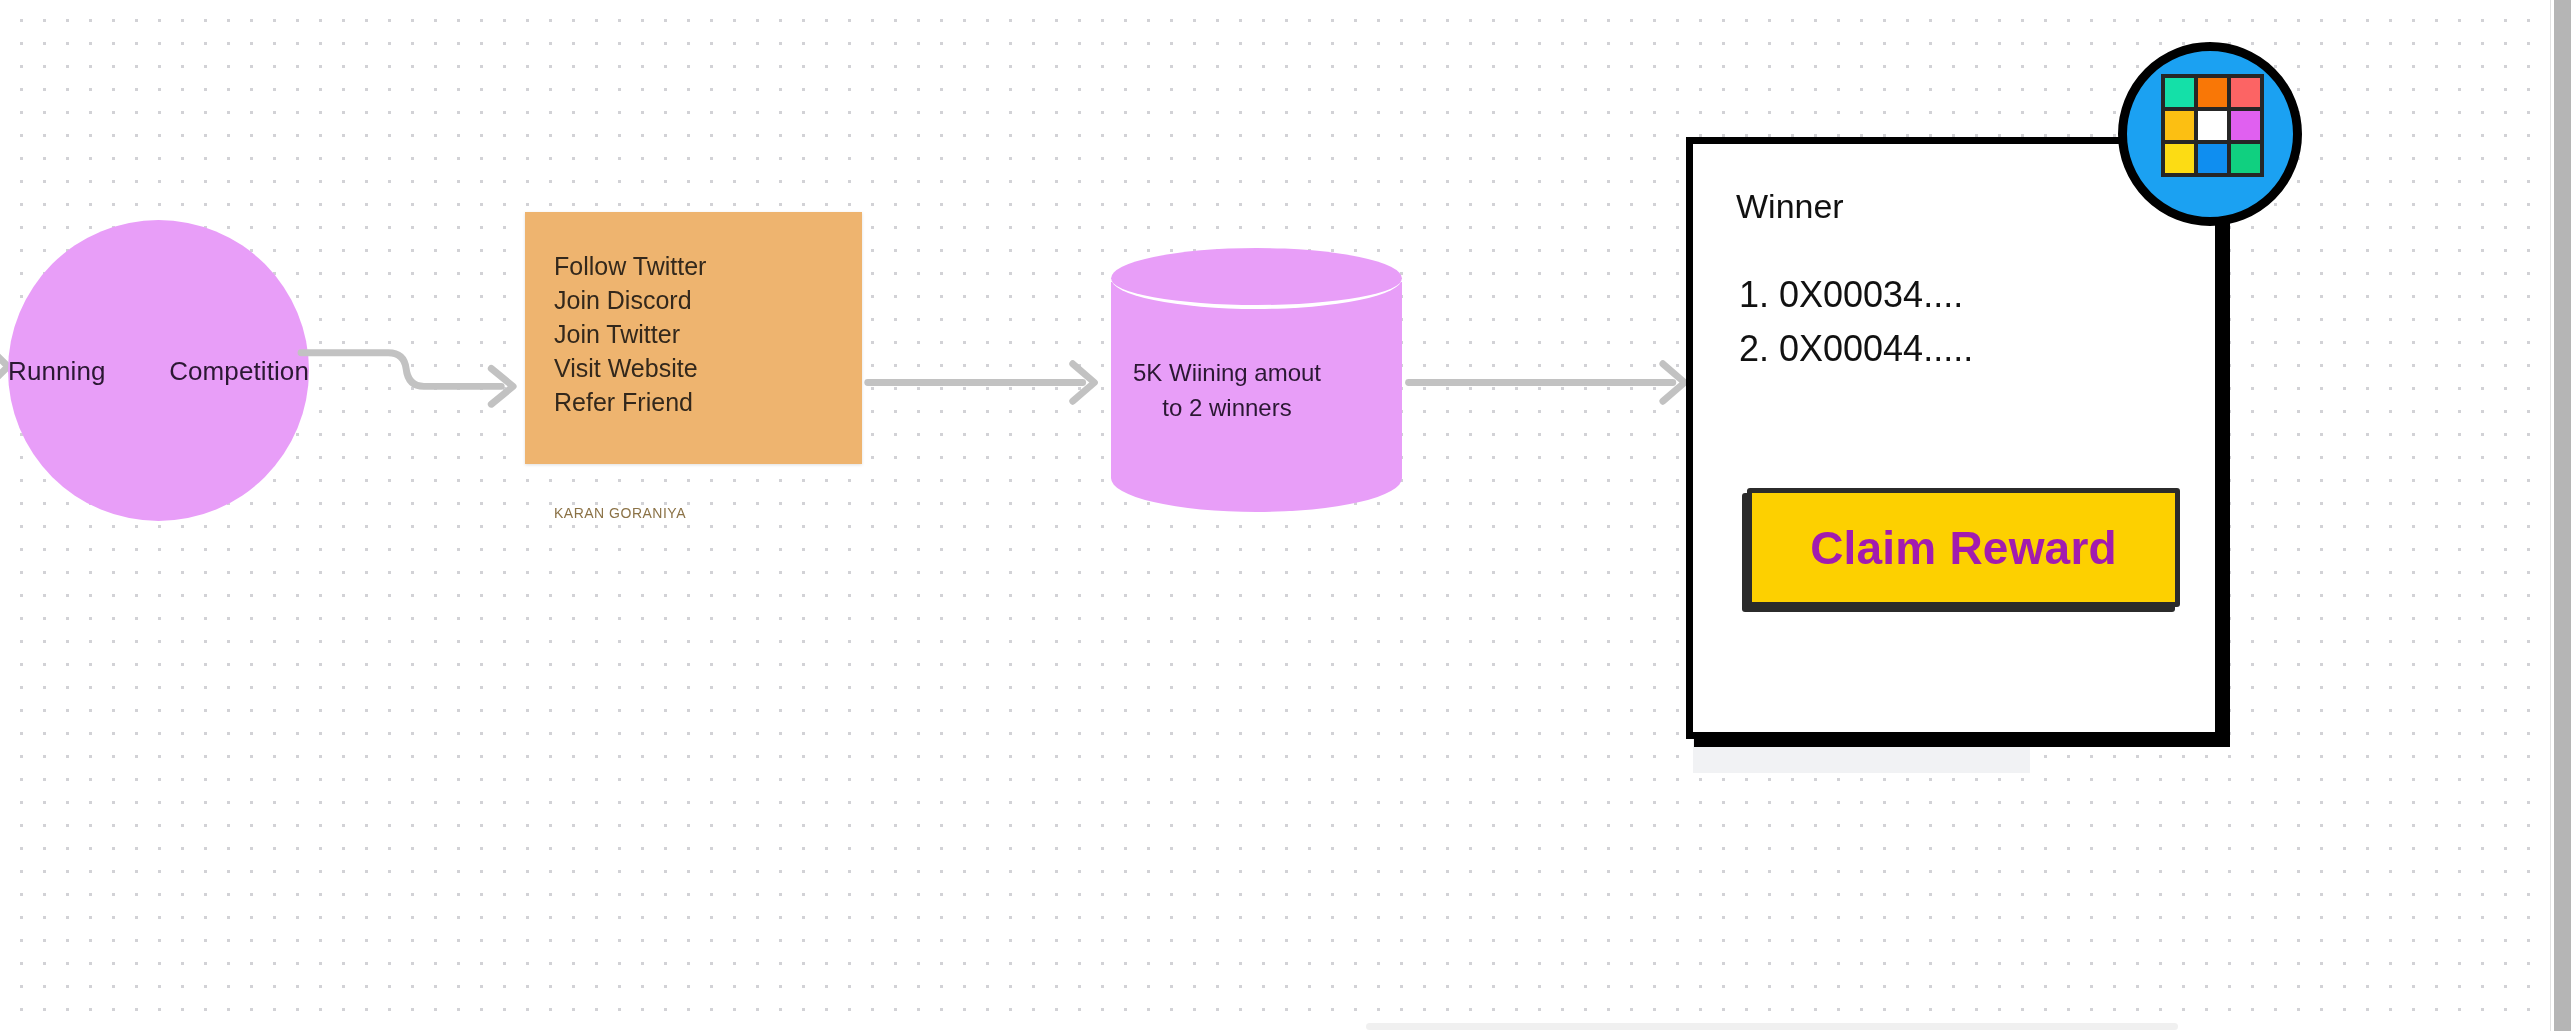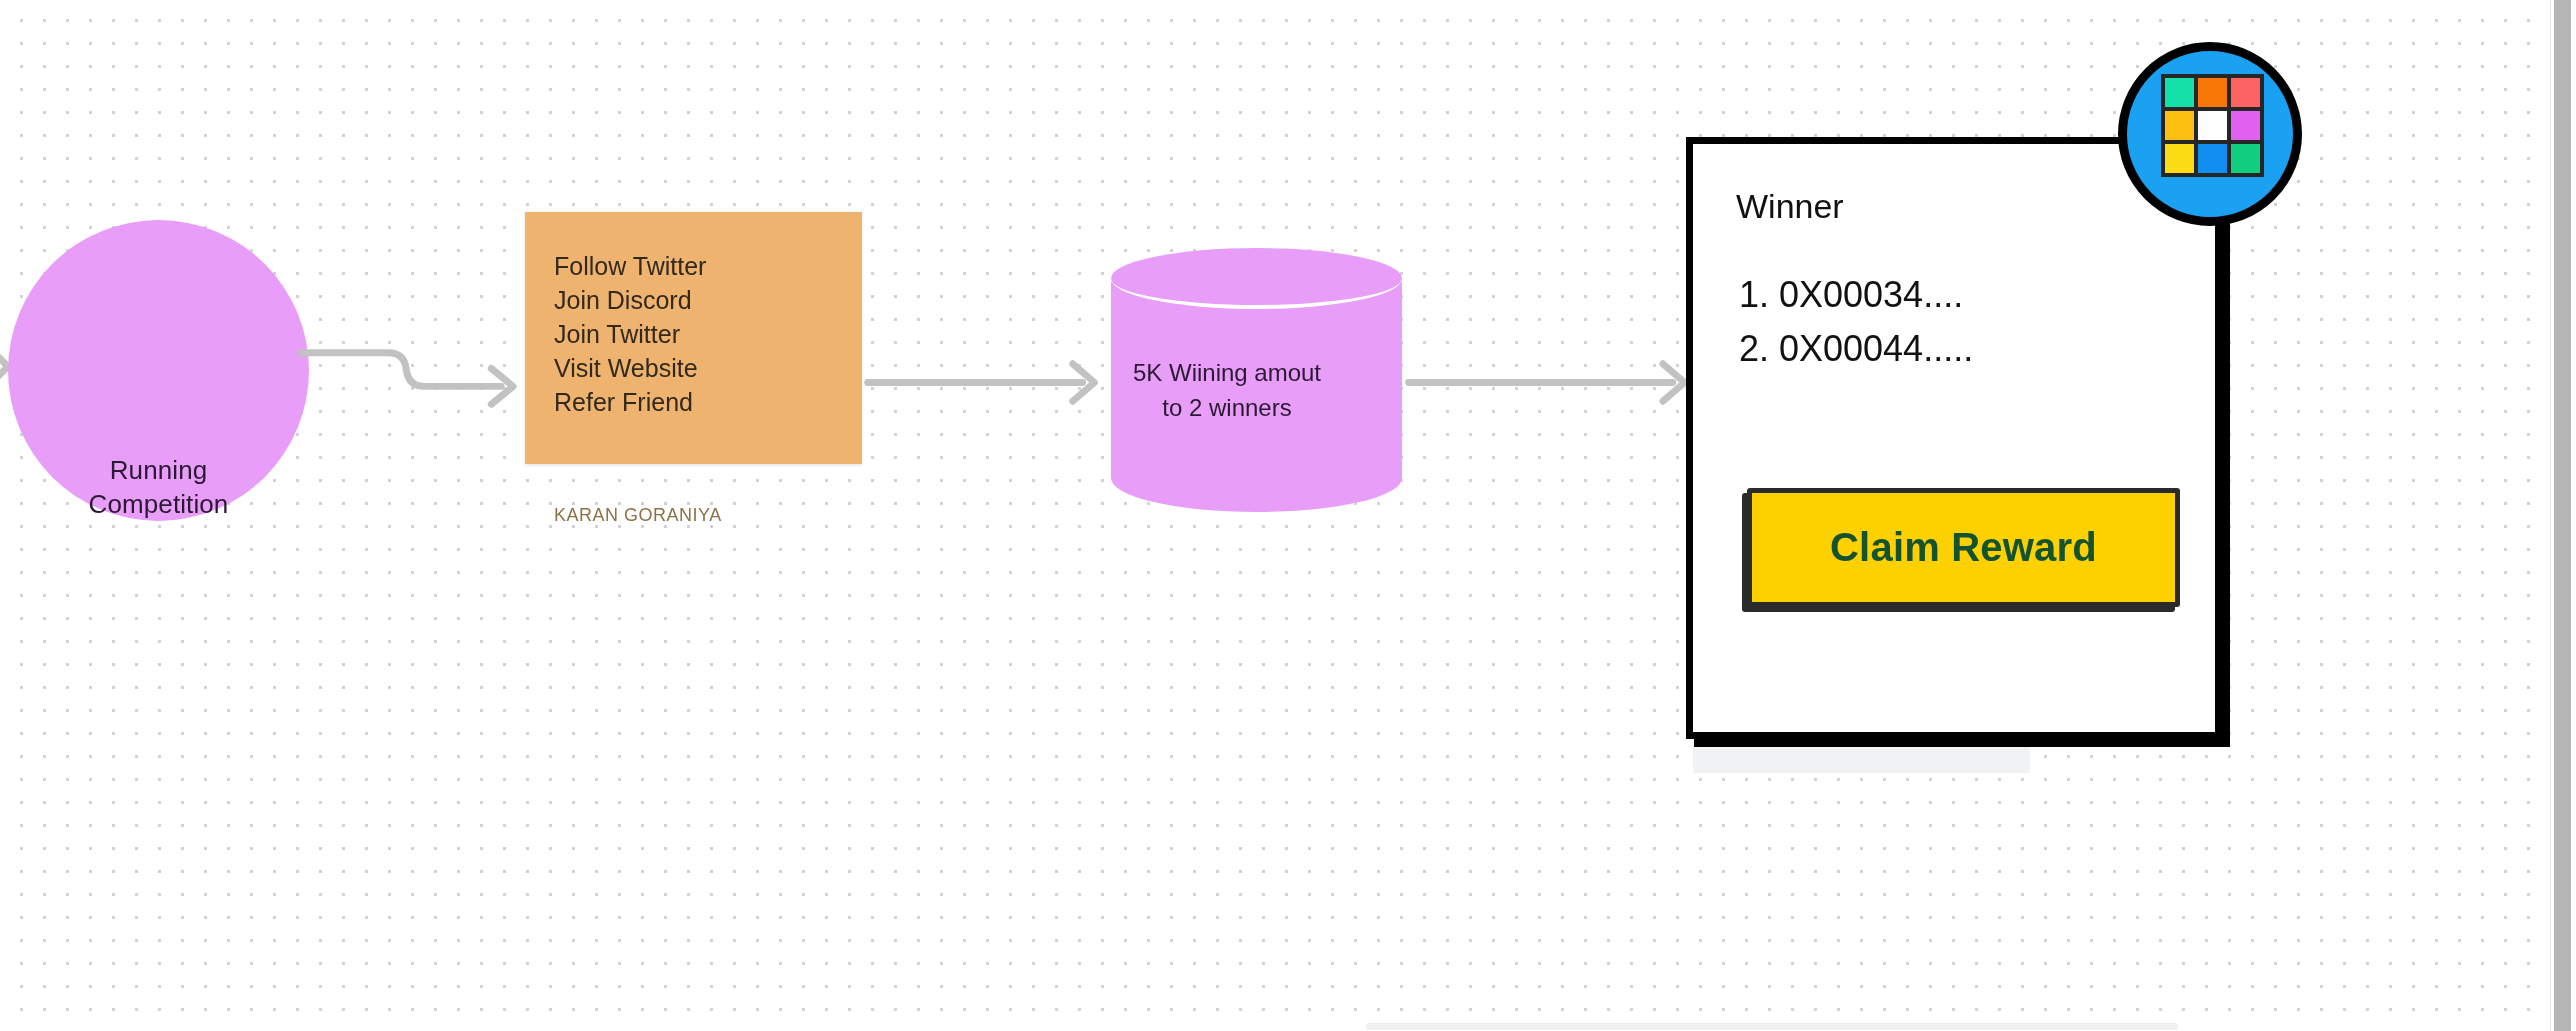--- a/index.html
+++ b/index.html
@@ -28,22 +28,22 @@
   #node-competition {
     position: absolute;
     left: 8px;
     top: 220px;
     width: 301px;
     height: 301px;
     border-radius: 50%;
     background: #e89ef8;
     display: flex;
     align-items: center;
-    justify-content: flex-end;
-    flex-direction: column;
+    justify-content: space-between;
+    flex-direction: row;
   }
   #node-competition .ctext {
     color: #2b1833;
     font-size: 26px;
     line-height: 34px;
     text-align: center;
     letter-spacing: 0.1px;
   }
 
   
@@ -65,21 +65,21 @@
     color: #33281c;
     font-size: 25px;
     line-height: 34px;
     white-space: nowrap;
   }
   #node-tasks .author {
     position: absolute;
     left: 29px;
     top: 495px;
     color: #8b7246;
-    font-size: 18px;
+    font-size: 14px;
     letter-spacing: 0.5px;
     white-space: nowrap;
   }
   #node-tasks .author-pos {
     top: 293px;
   }
 
   
   #node-pool {
     position: absolute;
@@ -202,22 +202,22 @@
     background: #fdd000;
     border: 5px solid #2b2b2b;
     box-sizing: border-box;
     border-radius: 3px;
     display: flex;
     align-items: center;
     justify-content: center;
     cursor: pointer;
   }
   #claim-reward .btn-label {
-    color: #14532d;
-    font-size: 40px;
+    color: #a21caf;
+    font-size: 46px;
     font-weight: bold;
     letter-spacing: 0.2px;
   }
 
   
   #badge-icon {
     position: absolute;
     left: 2118px;
     top: 42px;
     width: 184px;

